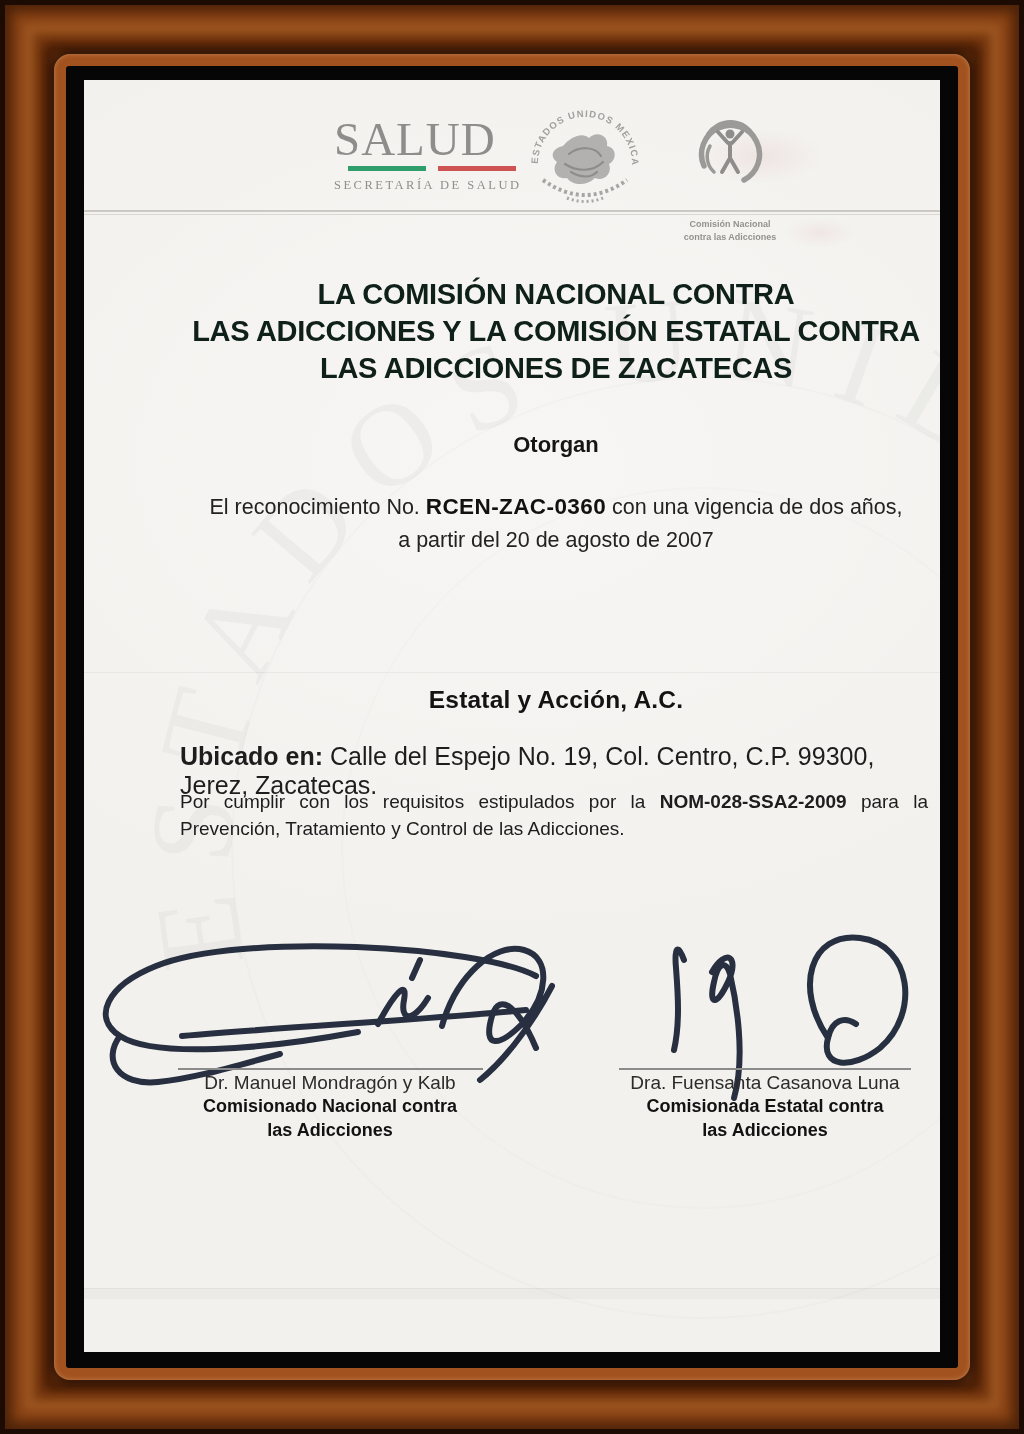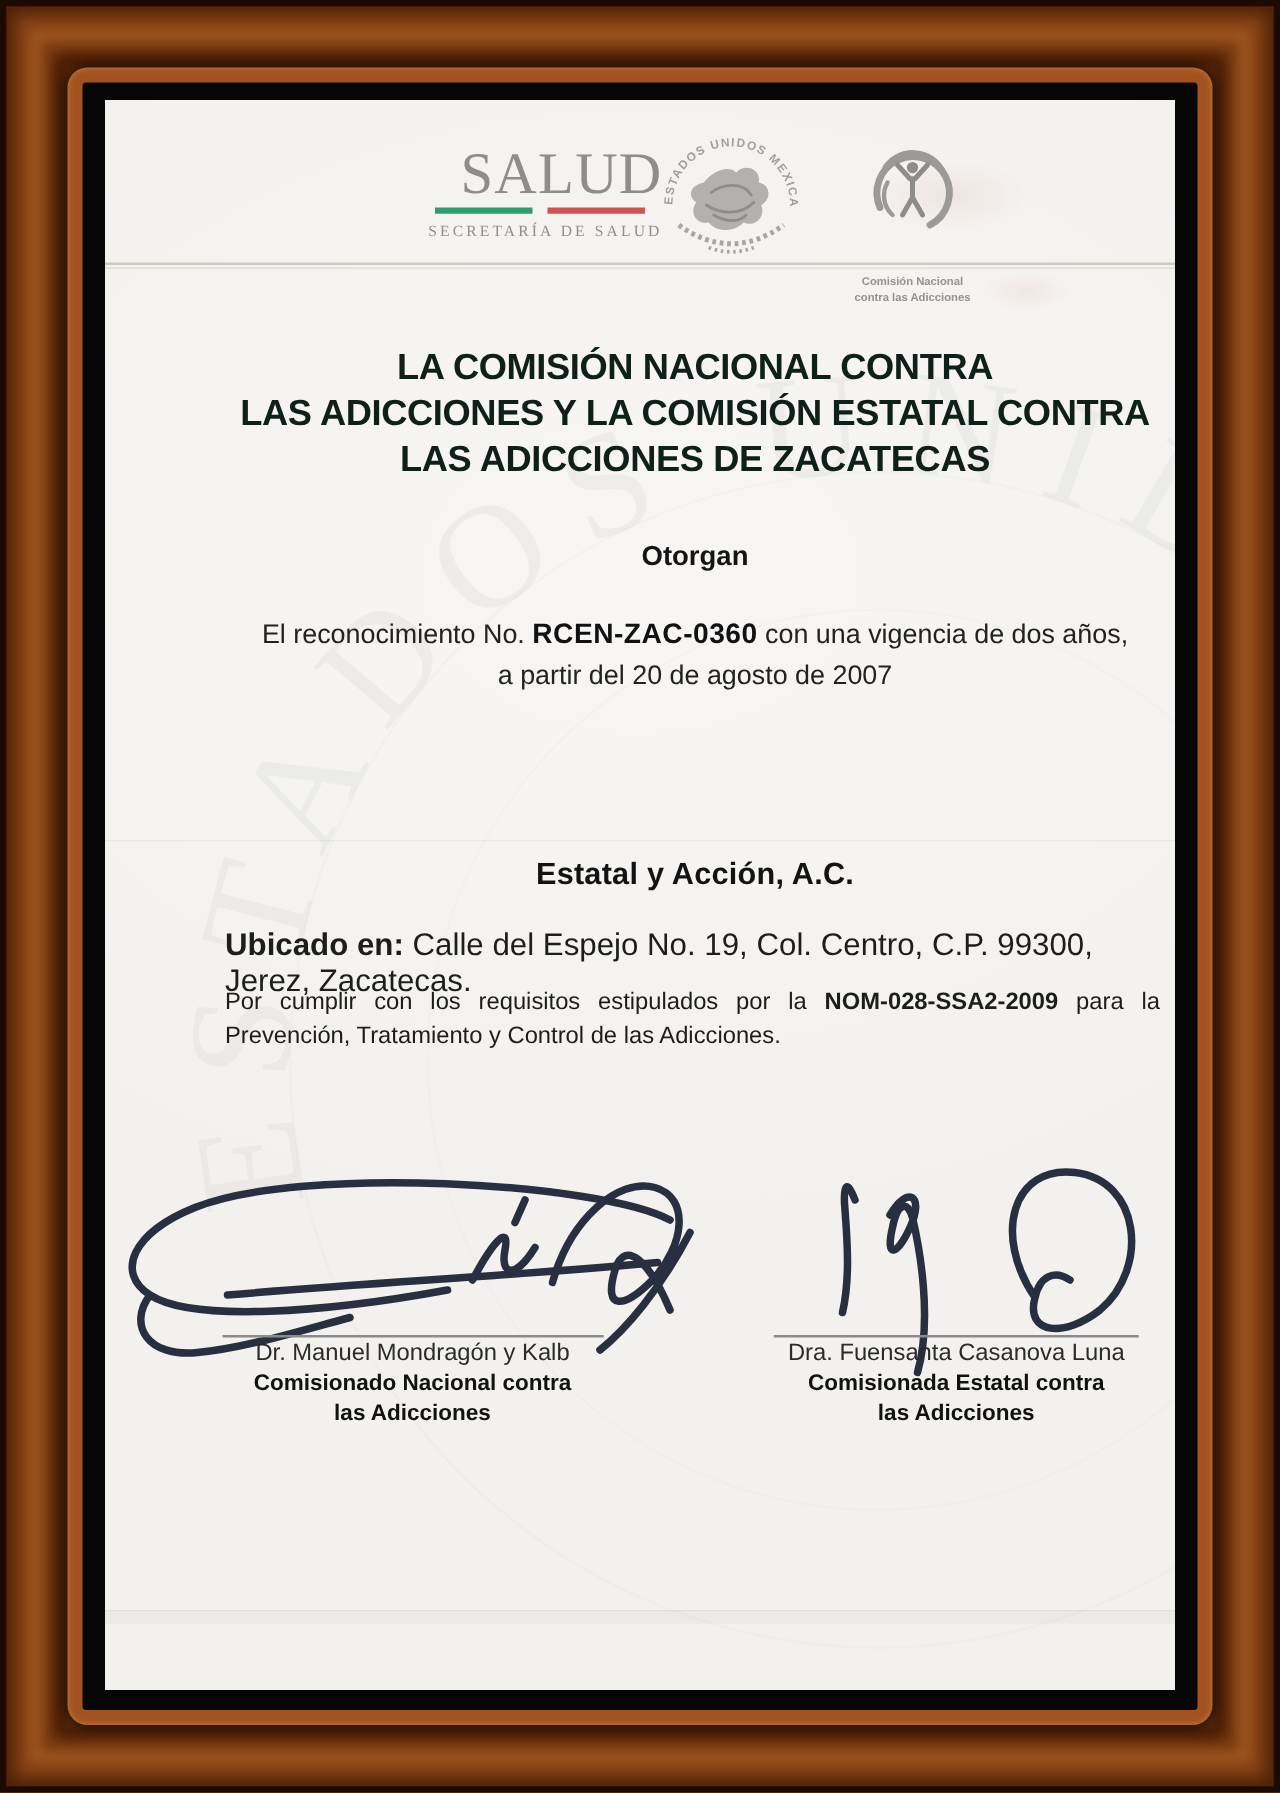--- a/index.html
+++ b/index.html
@@ -28,21 +28,21 @@
       radial-gradient(ellipse 700px 500px at 50% 30%, #f7f6f4, #f2f1ee);
     overflow:hidden;color:#1d1d1d;}
 
   
   .crease1{position:absolute;left:0;top:592px;width:100%;height:1px;background:rgba(0,0,0,.045);}
   .crease2{position:absolute;left:0;top:1208px;width:100%;height:10px;
     background:rgba(120,115,110,.05);border-top:1px solid rgba(0,0,0,.04);}
   .wm{position:absolute;left:0;top:0;pointer-events:none;}
 
   
-  .salud{position:absolute;left:250px;top:36px;width:196px;text-align:right;}
+  .salud{position:absolute;left:250px;top:36px;width:196px;text-align:left;}
   .salud-word{font-family:"Liberation Serif",serif;font-size:47px;line-height:1;
     color:#8f8d8b;letter-spacing:1px;}
   .salud-bars{display:flex;gap:12px;margin:3px 14px 7px 14px;height:5px;}
   .salud-bars .g{flex:1;background:#2f9e6a;}
   .salud-bars .r{flex:1;background:#cf5353;}
   .salud-sub{font-family:"Liberation Serif",serif;font-size:12.5px;color:#918d8a;letter-spacing:2.5px;}
   .coat{position:absolute;left:441px;top:18px;}
   .conadic{position:absolute;left:576px;top:30px;width:140px;text-align:center;}
   .conadic-label{font-size:9px;font-weight:bold;color:#95918e;line-height:1.45;margin-top:20px;}
   .divider{position:absolute;left:0;top:130px;width:100%;height:2px;

